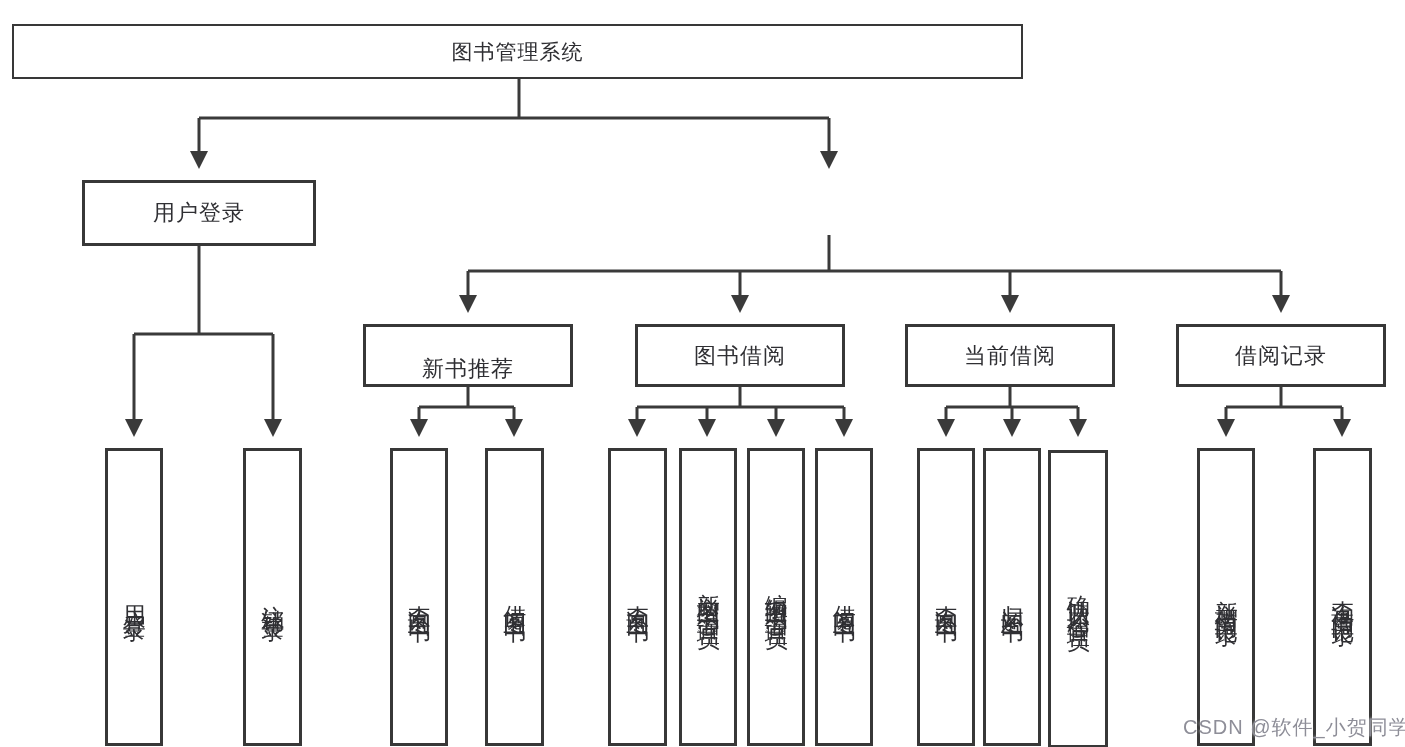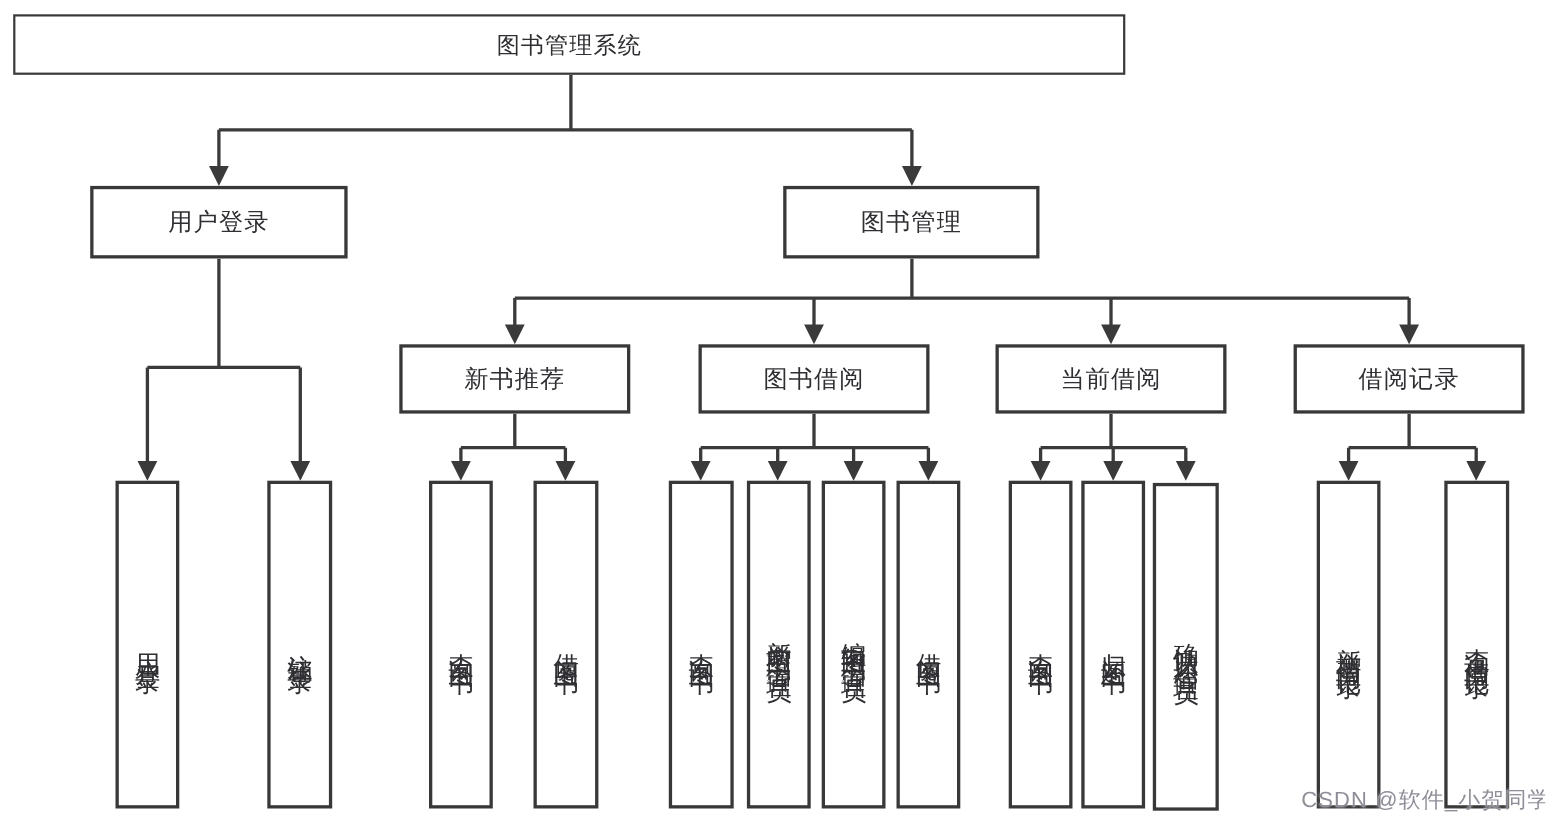--- a/index.html
+++ b/index.html
@@ -25,20 +25,21 @@
   .node {
     position: absolute;
     box-sizing: border-box;
     background: #ffffff;
     border: 3px solid #383838;
     color: #2f2f33;
     display: flex;
     align-items: center;
     justify-content: center;
     text-align: center;
+    margin-top: 11px;
   }
   .root-box { border-width: 2.5px; font-size: 21px; letter-spacing: 1px; }
   .lvl2 { font-size: 22px; letter-spacing: 1px; }
   .lvl3 { font-size: 22px; letter-spacing: 1px; }
   .leaf {
     writing-mode: vertical-lr;
     text-orientation: mixed;
     font-size: 23px;
     letter-spacing: 5px;
     line-height: 1.1;
@@ -104,25 +105,22 @@
     </g>
   </svg>
 
   <div class="node root-box" style="left:12px; top:13px; width:1011px; height:55px;">
     <span>图书管理系统</span>
   </div>
 
   <div class="node lvl2" style="left:82px; top:169px; width:234px; height:66px;">
     <span>用户登录</span>
   </div>
-  <div class="node lvl2" style="left:712px; top:169px; width:233px; height:66px;">
-    <span>图书管理</span>
-  </div>
 
-  <div class="node lvl3" style="left:363px; top:313px; width:210px; height:63px;">
+  <div class="node lvl3" style="left:363px; top:313px; width:210px; height:63px;align-items:flex-end;">
     <span>新书推荐</span>
   </div>
   <div class="node lvl3" style="left:905px; top:313px; width:210px; height:63px;">
     <span>当前借阅</span>
   </div>
   <div class="node lvl3" style="left:635px; top:313px; width:210px; height:63px;">
     <span>图书借阅</span>
   </div>
   <div class="node lvl3" style="left:1176px; top:313px; width:210px; height:63px;text-align:center;">
     <span>借阅记录</span>

